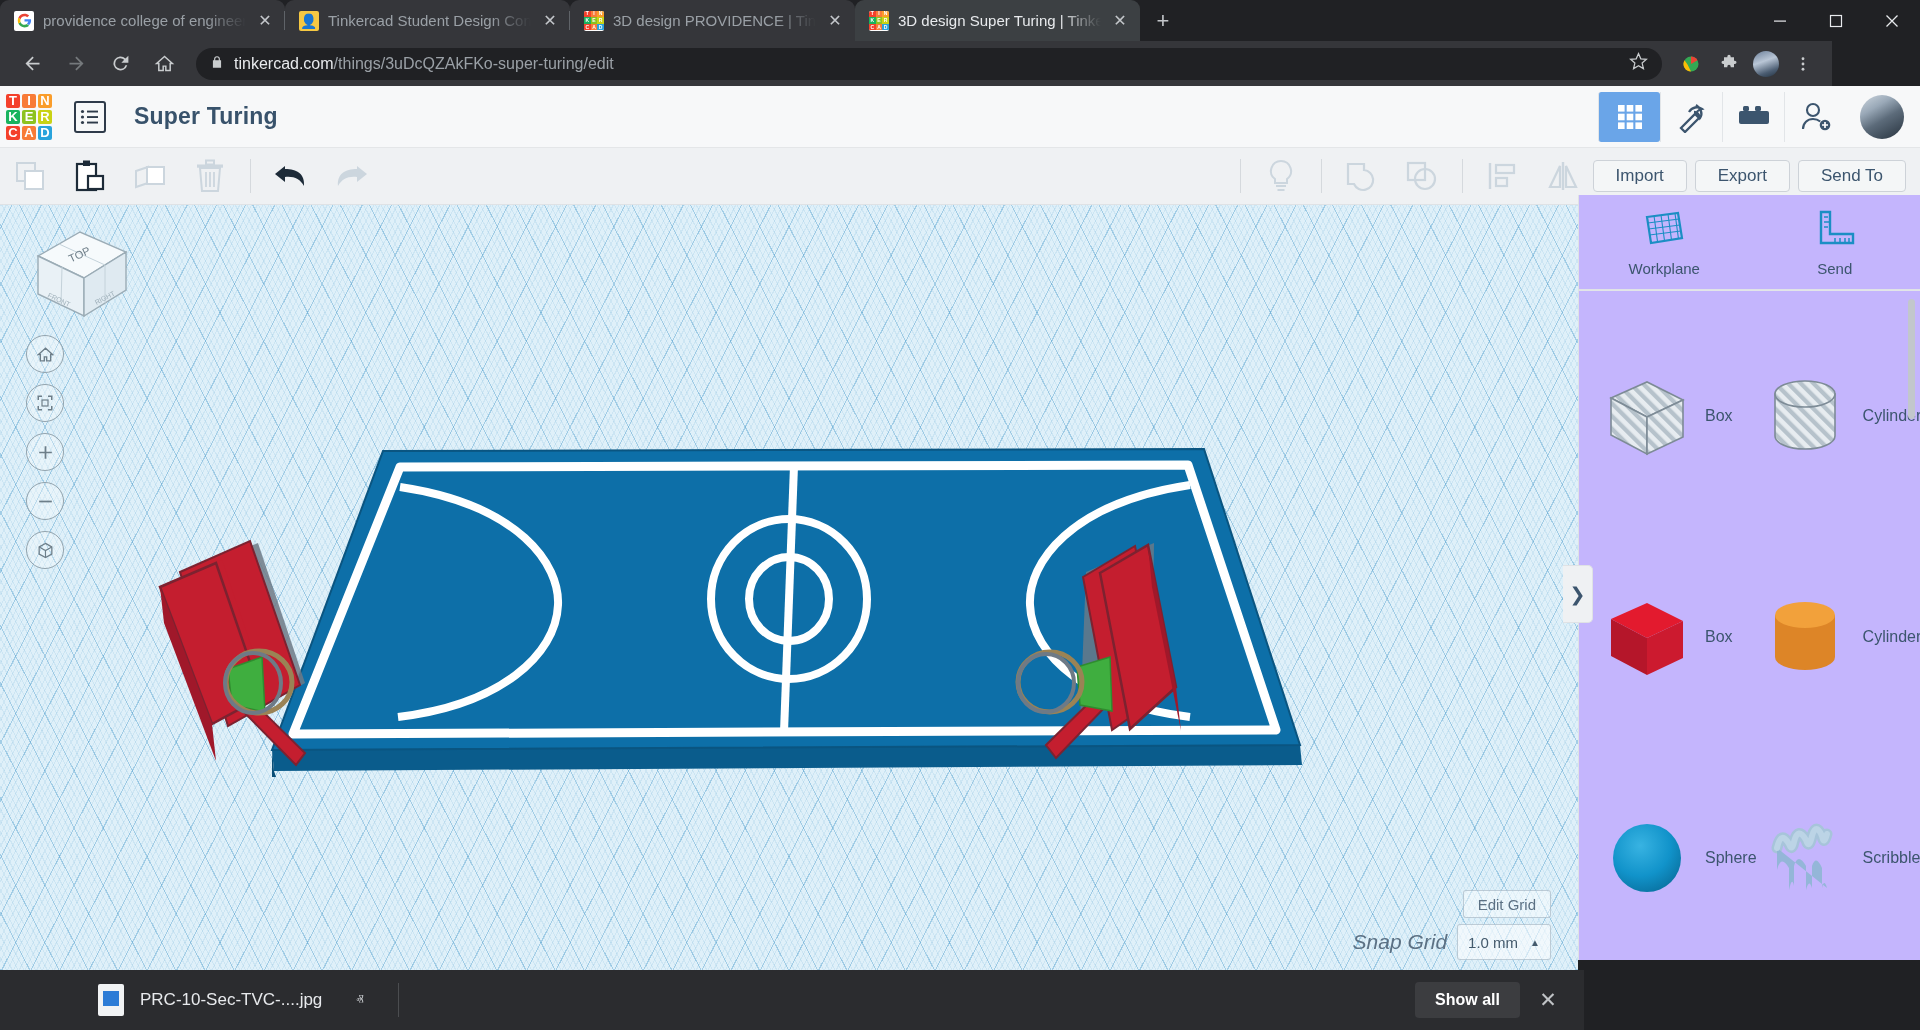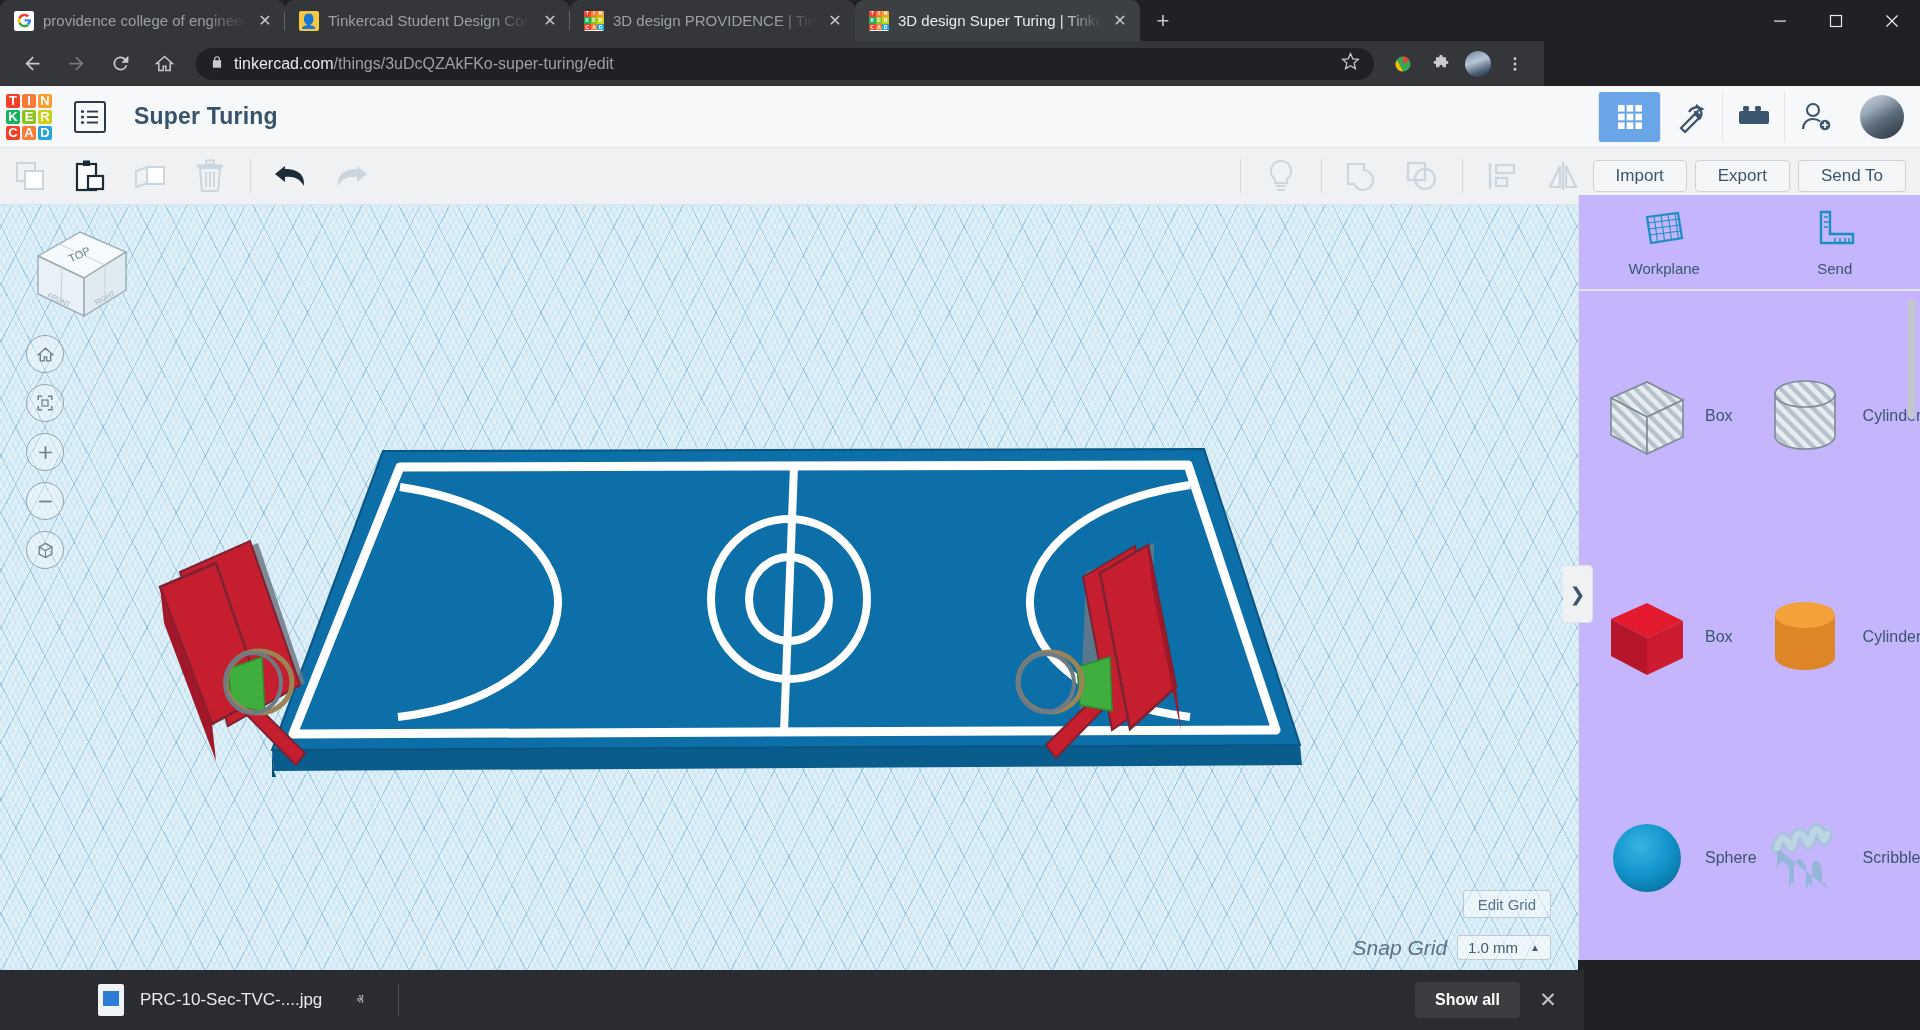--- a/index.html
+++ b/index.html
@@ -50,21 +50,21 @@
   }
 
   
   .fav-google { background: #fff; display:flex; align-items:center; justify-content:center; }
   .fav-tk { display: grid; grid-template-columns: repeat(3, 1fr); grid-template-rows: repeat(3, 1fr);
             width: 20px; height: 20px; background: #fff; font-size: 5px; font-weight: bold; color:#fff; }
   .fav-tk span { display:flex; align-items:center; justify-content:center; line-height:1; }
   .fav-contest { background: #f5c842; display:flex; align-items:center; justify-content:center; font-size:14px;}
 
   .browser-toolbar {
-    position: absolute; top: 41px; left: 0; width: 1544px; height: 45px;
+    position: absolute; top: 41px; left: 0; width: 1832px; height: 45px;
     background: #35363a; display: flex; align-items: center; padding: 0 10px;
   }
   .navbtn {
     width: 36px; height: 36px; margin: 0 4px; border-radius: 50%;
     display: flex; align-items: center; justify-content: center; color: #c9ccce;
   }
   .omnibox {
     flex: 1 1 auto; height: 32px; background: #202124; border-radius: 16px;
     display: flex; align-items: center; padding: 0 14px; margin: 0 10px; gap: 10px;
   }
@@ -135,21 +135,21 @@
     display:flex; align-items:center; justify-content:center; color:#6d7e89;
   }
   .edit-grid {
     position: absolute; right: 27px; bottom: 52px; height: 28px; padding: 0 14px;
     border: 1px solid rgba(140,160,175,.5); border-radius: 3px; background: rgba(255,255,255,.45);
     display:flex; align-items:center; font-size: 15px; color: #5c7184;
   }
   .snap-row { position: absolute; right: 27px; bottom: 10px; display:flex; align-items:center; gap: 10px; }
   .snap-label { font-size: 21px; color: #5c7184; font-style: italic; }
   .snap-select {
-    height: 25px; padding: 0 10px; border: 1px solid rgba(140,160,175,.5); border-radius: 3px;
+    height: 36px; padding: 0 10px; border: 1px solid rgba(140,160,175,.5); border-radius: 3px;
     background: rgba(255,255,255,.55); display:flex; align-items:center; gap: 12px;
     font-size: 15px; color: #445a6c;
   }
   .panel-toggle {
     position: absolute; left: 1563px; top: 565px; width: 30px; height: 58px;
     background: #eff1f3; border: 1px solid #dfe2e5; border-left: none; border-radius: 0 5px 5px 0;
     display:flex; align-items:center; justify-content:center; color: #3c556e; font-size: 19px; z-index: 6;
   }
 
   

